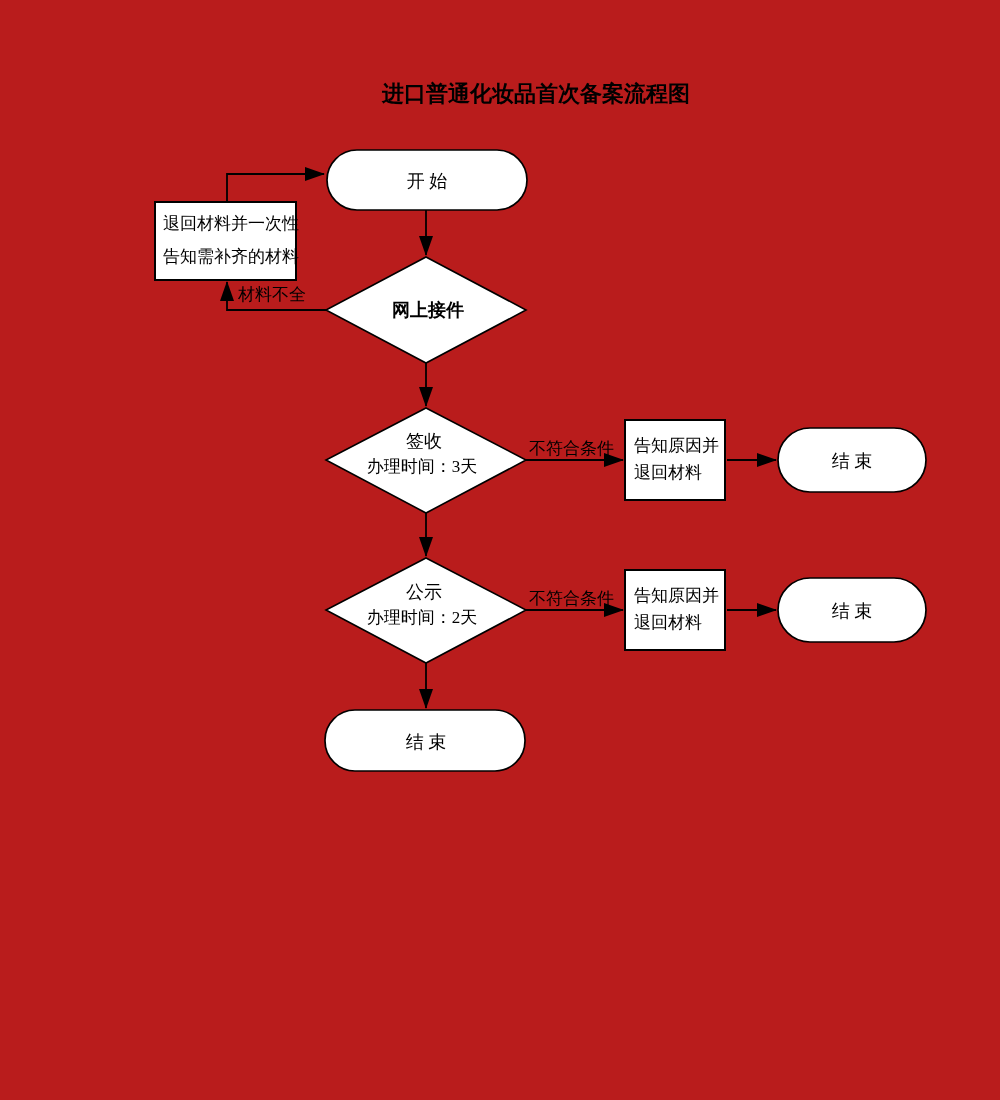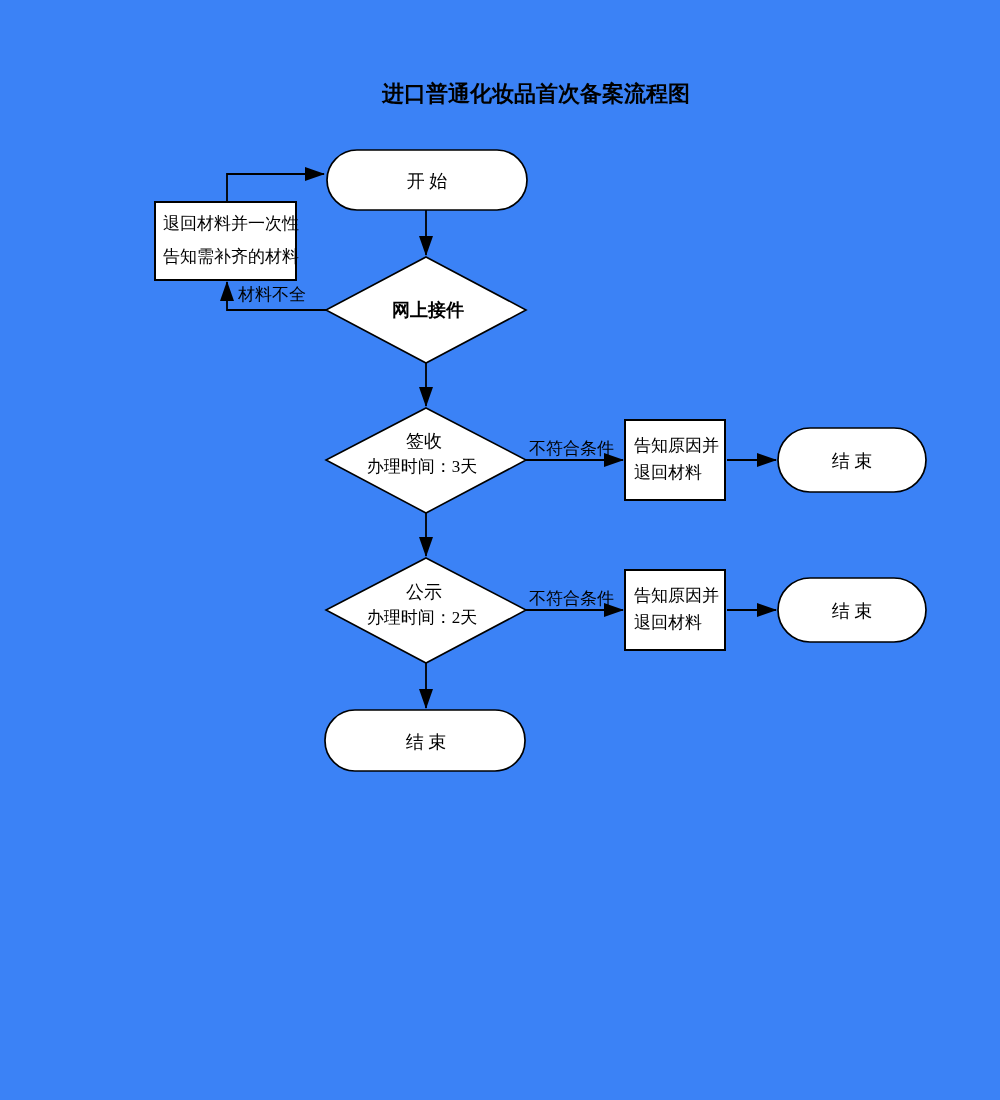--- a/index.html
+++ b/index.html
@@ -4,21 +4,21 @@
 <style>
   html, body {
     margin: 0;
     padding: 0;
     background: #ffffff;
   }
   .page {
     position: relative;
     width: 1000px;
     height: 1100px;
-    background: #3b82f6;
+    background: #b91c1c;
     overflow: hidden;
     font-family: "Liberation Serif", serif;
   }
   svg {
     display: block;
   }
   svg text {
     fill: #000000;
     font-family: "Liberation Serif", serif;
   }

